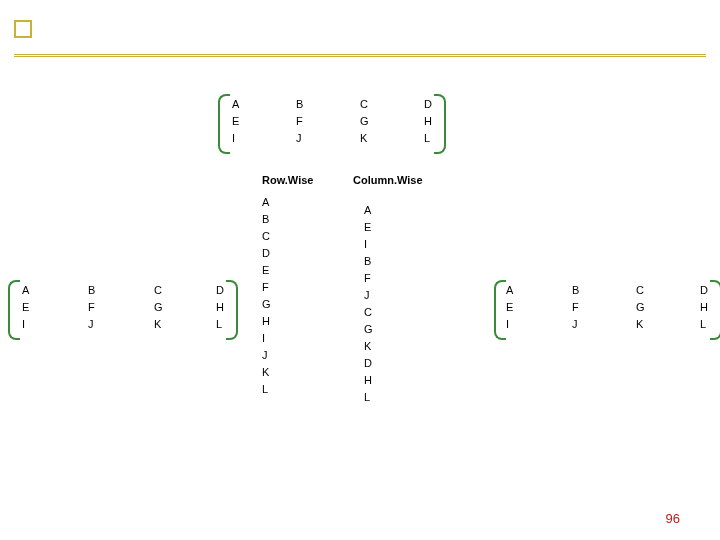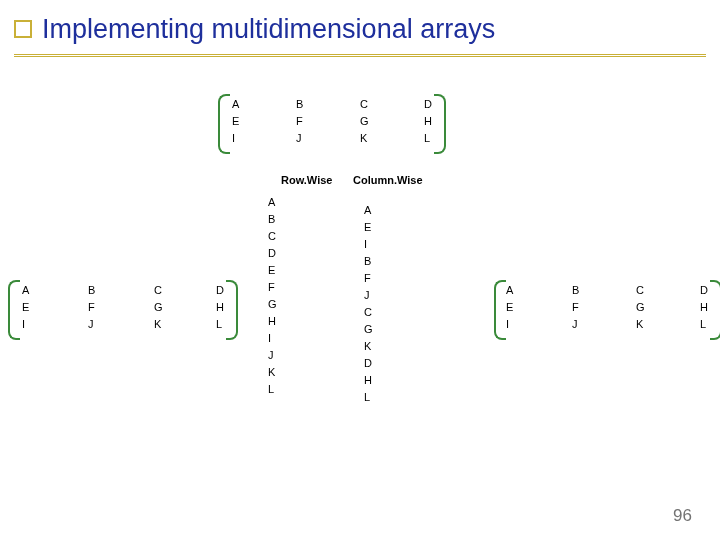--- a/index.html
+++ b/index.html
@@ -64,32 +64,31 @@
     border-bottom-left-radius: 8px;
   }
   .bracket.right {
     border-left: none;
     border-top-right-radius: 8px;
     border-bottom-right-radius: 8px;
   }
 
   .pagenum {
     position: absolute;
-    right: 28px;
+    right: 40px;
     bottom: 14px;
-    font-size: 17px;
-    color: #737373;
+    font-size: 13px;
+    color: #b91c1c;
   }
 </style>
 </head>
 <body>
 
 <div class="title-row">
   <div class="title-box"></div>
-  <div class="title-text">Implementing multidimensional arrays</div>
 </div>
 <div class="title-underline"></div>
 
 <div class="bracket left" style="left:218px; top:94px; height:56px;"></div>
 <div class="bracket right" style="left:434px; top:94px; height:56px;"></div>
 
 <div class="cell" style="left:232px; top:96px;"><span>A</span>
 <span>E</span>
 <span>I</span></div>
 <div class="cell" style="left:296px; top:96px;"><span>B</span>
@@ -127,24 +126,24 @@
 <div class="cell" style="left:572px; top:282px;"><span>B</span>
 <span>F</span>
 <span>J</span></div>
 <div class="cell" style="left:636px; top:282px;"><span>C</span>
 <span>G</span>
 <span>K</span></div>
 <div class="cell" style="left:700px; top:282px;"><span>D</span>
 <span>H</span>
 <span>L</span></div>
 
-<div class="cell" style="left:262px; top:172px; font-weight:bold;margin-left:19px;">Row.Wise</div>
+<div class="cell" style="left:262px; top:172px; font-weight:bold;">Row.Wise</div>
 <div class="cell" style="left:353px; top:172px; font-weight:bold;">Column.Wise</div>
 
-<div class="cell" style="left:268px; top:194px;"><span>A</span>
+<div class="cell" style="left:262px; top:194px;"><span>A</span>
 <span>B</span>
 <span>C</span>
 <span>D</span>
 <span>E</span>
 <span>F</span>
 <span>G</span>
 <span>H</span>
 <span>I</span>
 <span>J</span>
 <span>K</span>

